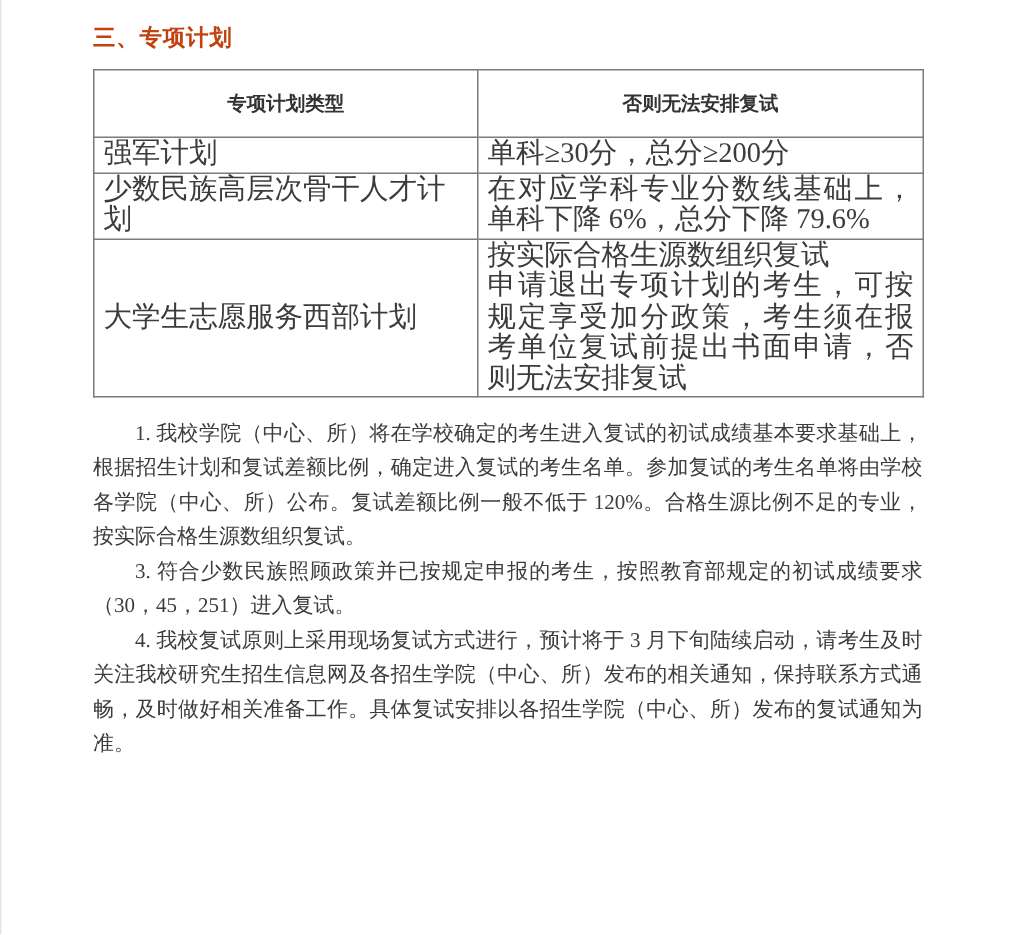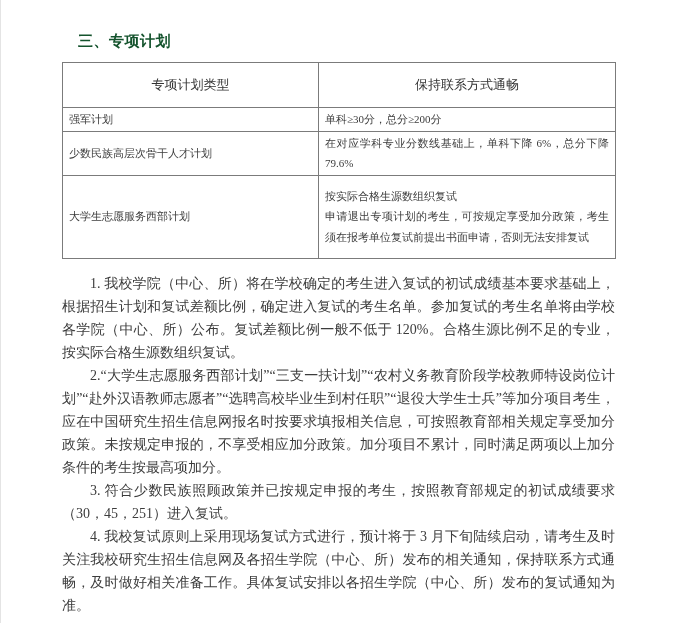--- a/index.html
+++ b/index.html
@@ -14,44 +14,44 @@
     box-sizing: border-box;
     width: 676px; height: 623px;
     background: #ffffff;
     border-left: 1px solid #e4e4e4;
     padding: 16px 61px 0 61px;
   }
   .sec-heading {
     font-family: "Liberation Sans", "DejaVu Sans", sans-serif;
     font-size: 15px;
     font-weight: bold;
-    color: #14532d;
+    color: #c2410c;
     letter-spacing: 0.5px;
-    margin: 16px;
+    margin: 0;
   }
   .heading-3 { margin-bottom: 11px; }
   .heading-4 { margin-top: 14px; }
   table.plan-table {
     border-collapse: collapse;
     table-layout: fixed;
     width: 553px;
   }
   .plan-table th {
     border: 1px solid #7b7b7b;
     font-size: 13px;
-    font-weight: normal;
+    font-weight: bold;
     text-align: center;
     vertical-align: middle;
     height: 42px;
     color: #333333;
     padding: 1px 6px;
   }
   .plan-table td {
     border: 1px solid #7b7b7b;
-    font-size: 11px;
+    font-size: 19px;
     line-height: 20.5px;
     padding: 1px 6px;
     vertical-align: middle;
     color: #3c3c3c;
   }
   .plan-table td.req { text-align: justify; }
   tr.row-short { height: 23px; }
   tr.row-mid   { height: 41px; padding-left: 12px; }
   tr.row-tall  { height: 83px; }
   .paras { margin-top: 13px; }
@@ -72,21 +72,21 @@
   <h2 class="sec-heading heading-3">三、专项计划</h2>
 
   <table class="plan-table">
     <colgroup>
       <col style="width:256px">
       <col style="width:297px">
     </colgroup>
     <thead>
       <tr>
         <th>专项计划类型</th>
-        <th>保持联系方式通畅</th>
+        <th>否则无法安排复试</th>
       </tr>
     </thead>
     <tbody>
       <tr class="row-short">
         <td>强军计划</td>
         <td class="req">单科≥30分，总分≥200分</td>
       </tr>
       <tr class="row-mid">
         <td>少数民族高层次骨干人才计划</td>
         <td class="req">在对应学科专业分数线基础上，单科下降 6%，总分下降 79.6%</td>
@@ -97,18 +97,17 @@
           <div>按实际合格生源数组织复试</div>
           <div>申请退出专项计划的考生，可按规定享受加分政策，考生须在报考单位复试前提出书面申请，否则无法安排复试</div>
         </td>
       </tr>
     </tbody>
   </table>
 
 
   <div class="paras">
     <p class="para">1. 我校学院（中心、所）将在学校确定的考生进入复试的初试成绩基本要求基础上，根据招生计划和复试差额比例，确定进入复试的考生名单。参加复试的考生名单将由学校各学院（中心、所）公布。复试差额比例一般不低于 120%。合格生源比例不足的专业，按实际合格生源数组织复试。</p>
-    <p class="para">2.“大学生志愿服务西部计划”“三支一扶计划”“农村义务教育阶段学校教师特设岗位计划”“赴外汉语教师志愿者”“选聘高校毕业生到村任职”“退役大学生士兵”等加分项目考生，应在中国研究生招生信息网报名时按要求填报相关信息，可按照教育部相关规定享受加分政策。未按规定申报的，不享受相应加分政策。加分项目不累计，同时满足两项以上加分条件的考生按最高项加分。</p>
     <p class="para">3. 符合少数民族照顾政策并已按规定申报的考生，按照教育部规定的初试成绩要求（30，45，251）进入复试。</p>
     <p class="para">4. 我校复试原则上采用现场复试方式进行，预计将于 3 月下旬陆续启动，请考生及时关注我校研究生招生信息网及各招生学院（中心、所）发布的相关通知，保持联系方式通畅，及时做好相关准备工作。具体复试安排以各招生学院（中心、所）发布的复试通知为准。</p>
   </div>
 
 </div>
 
 </body></html>

